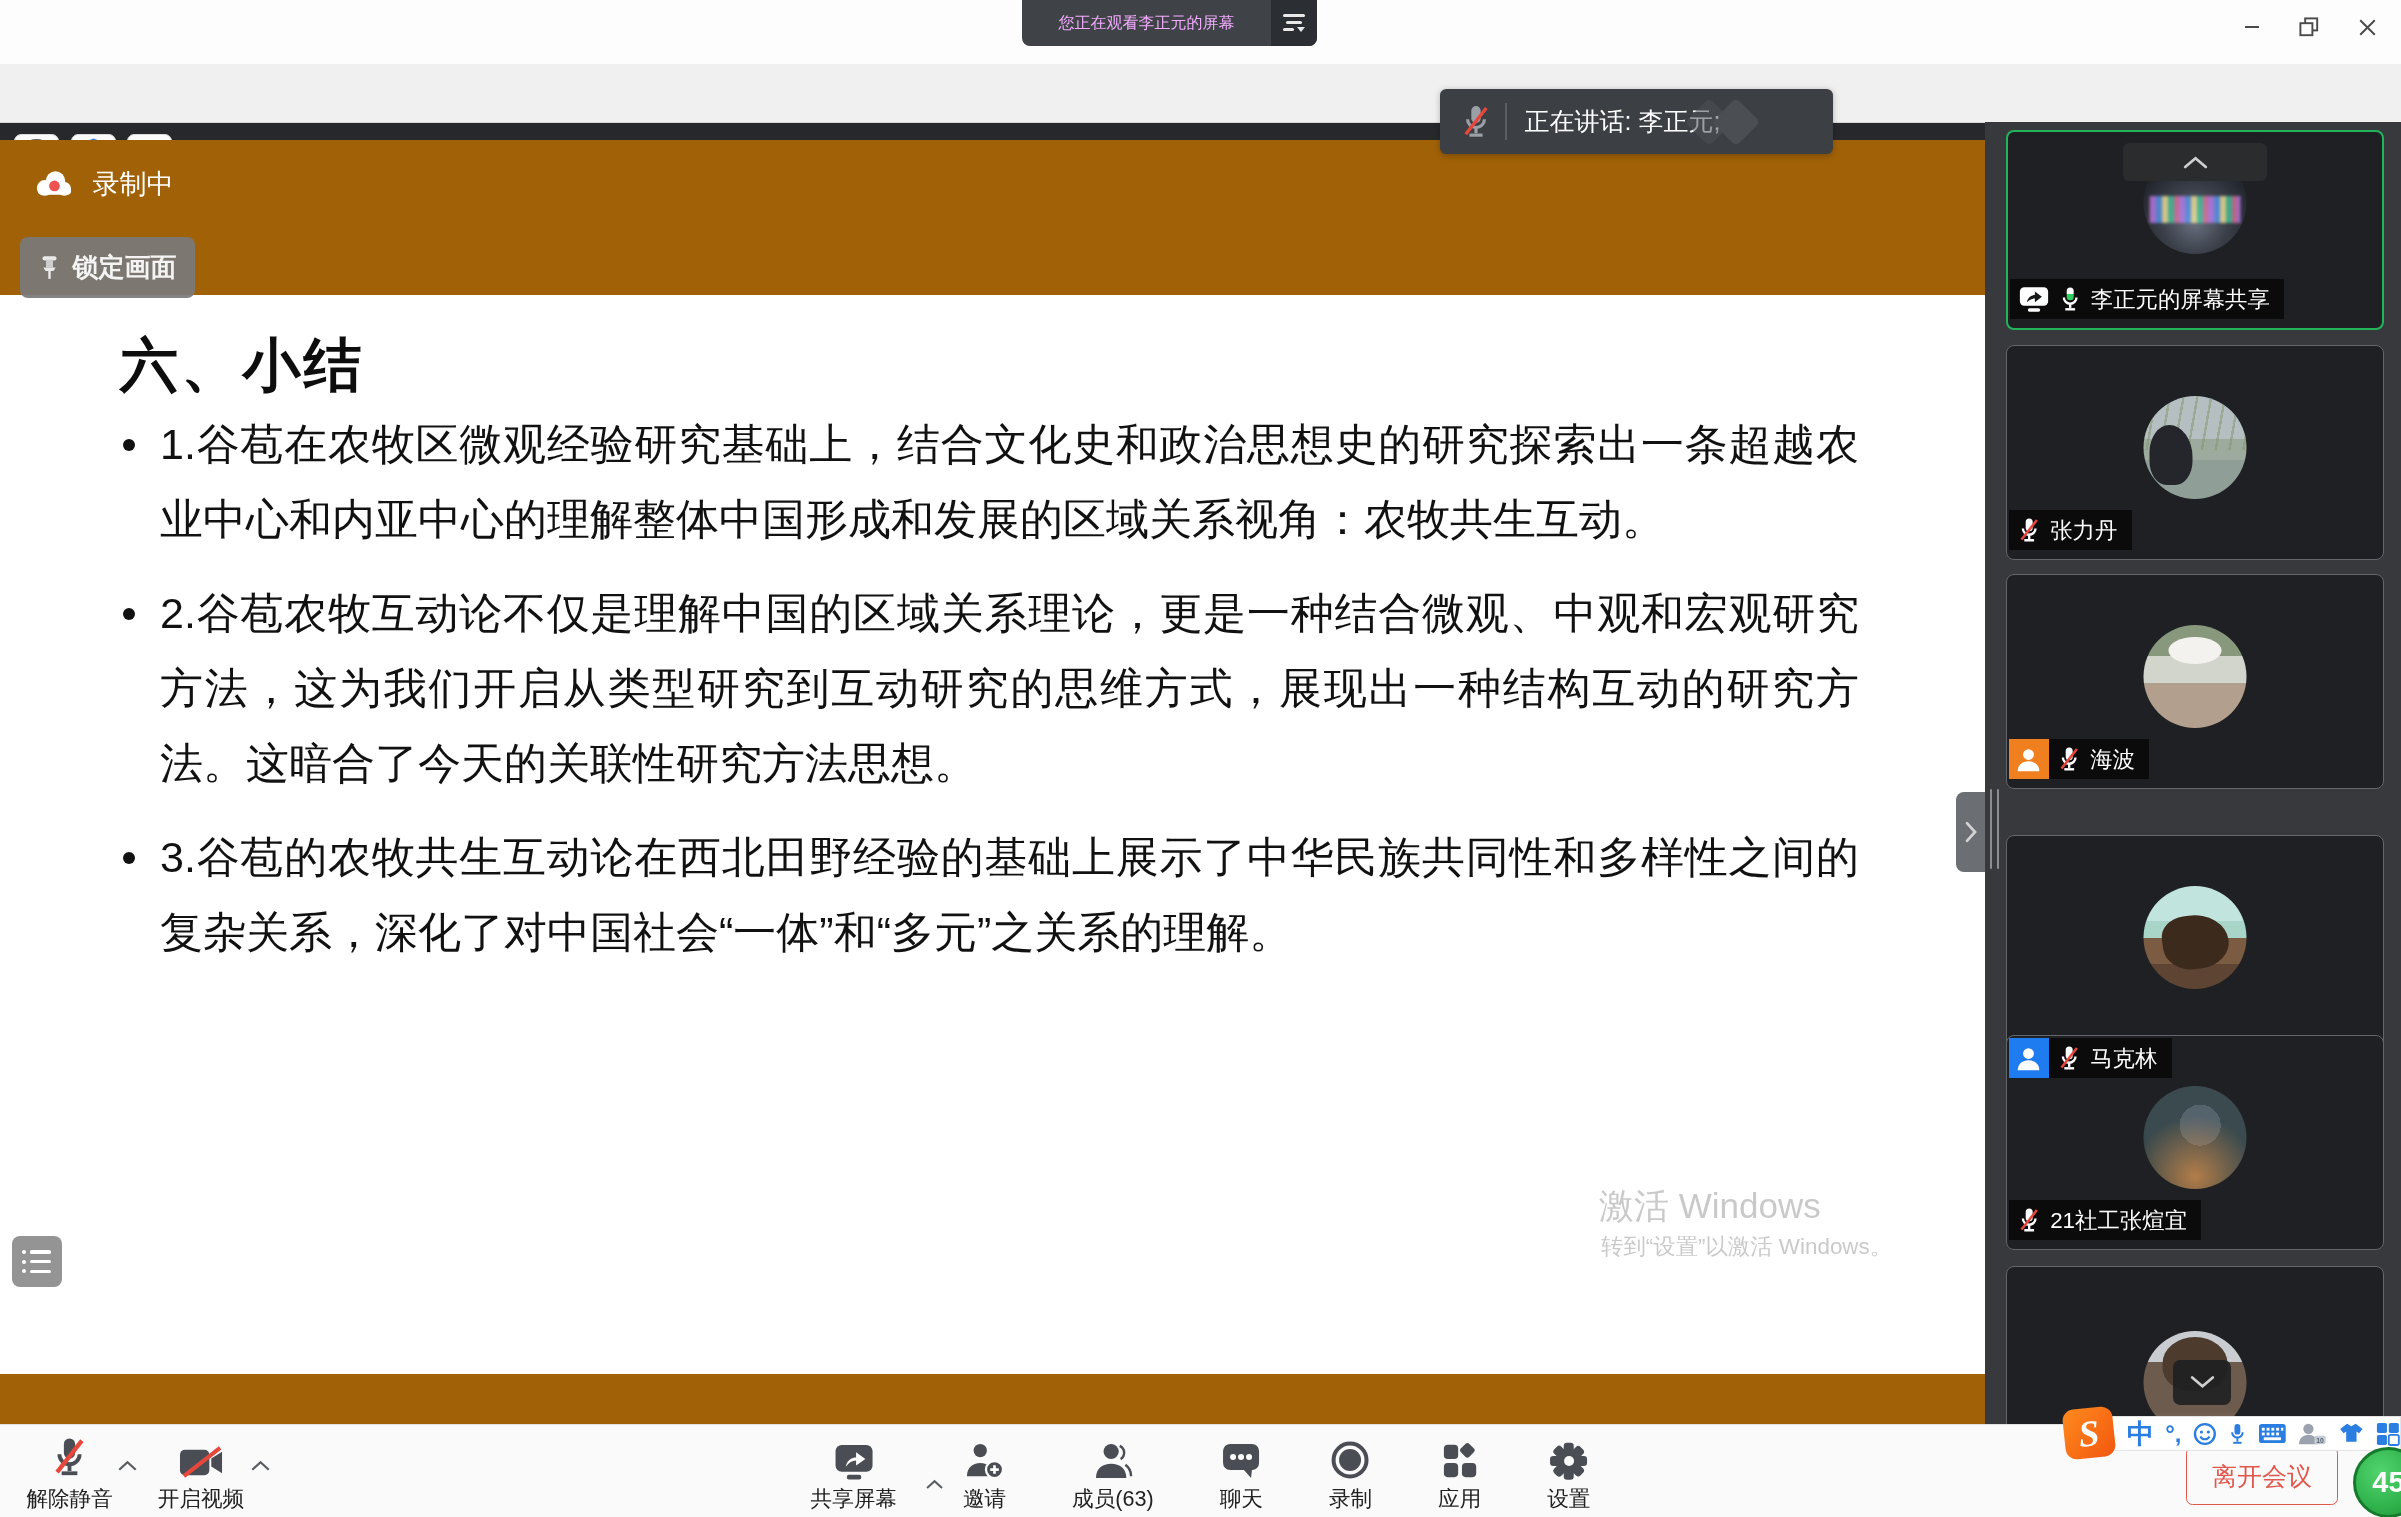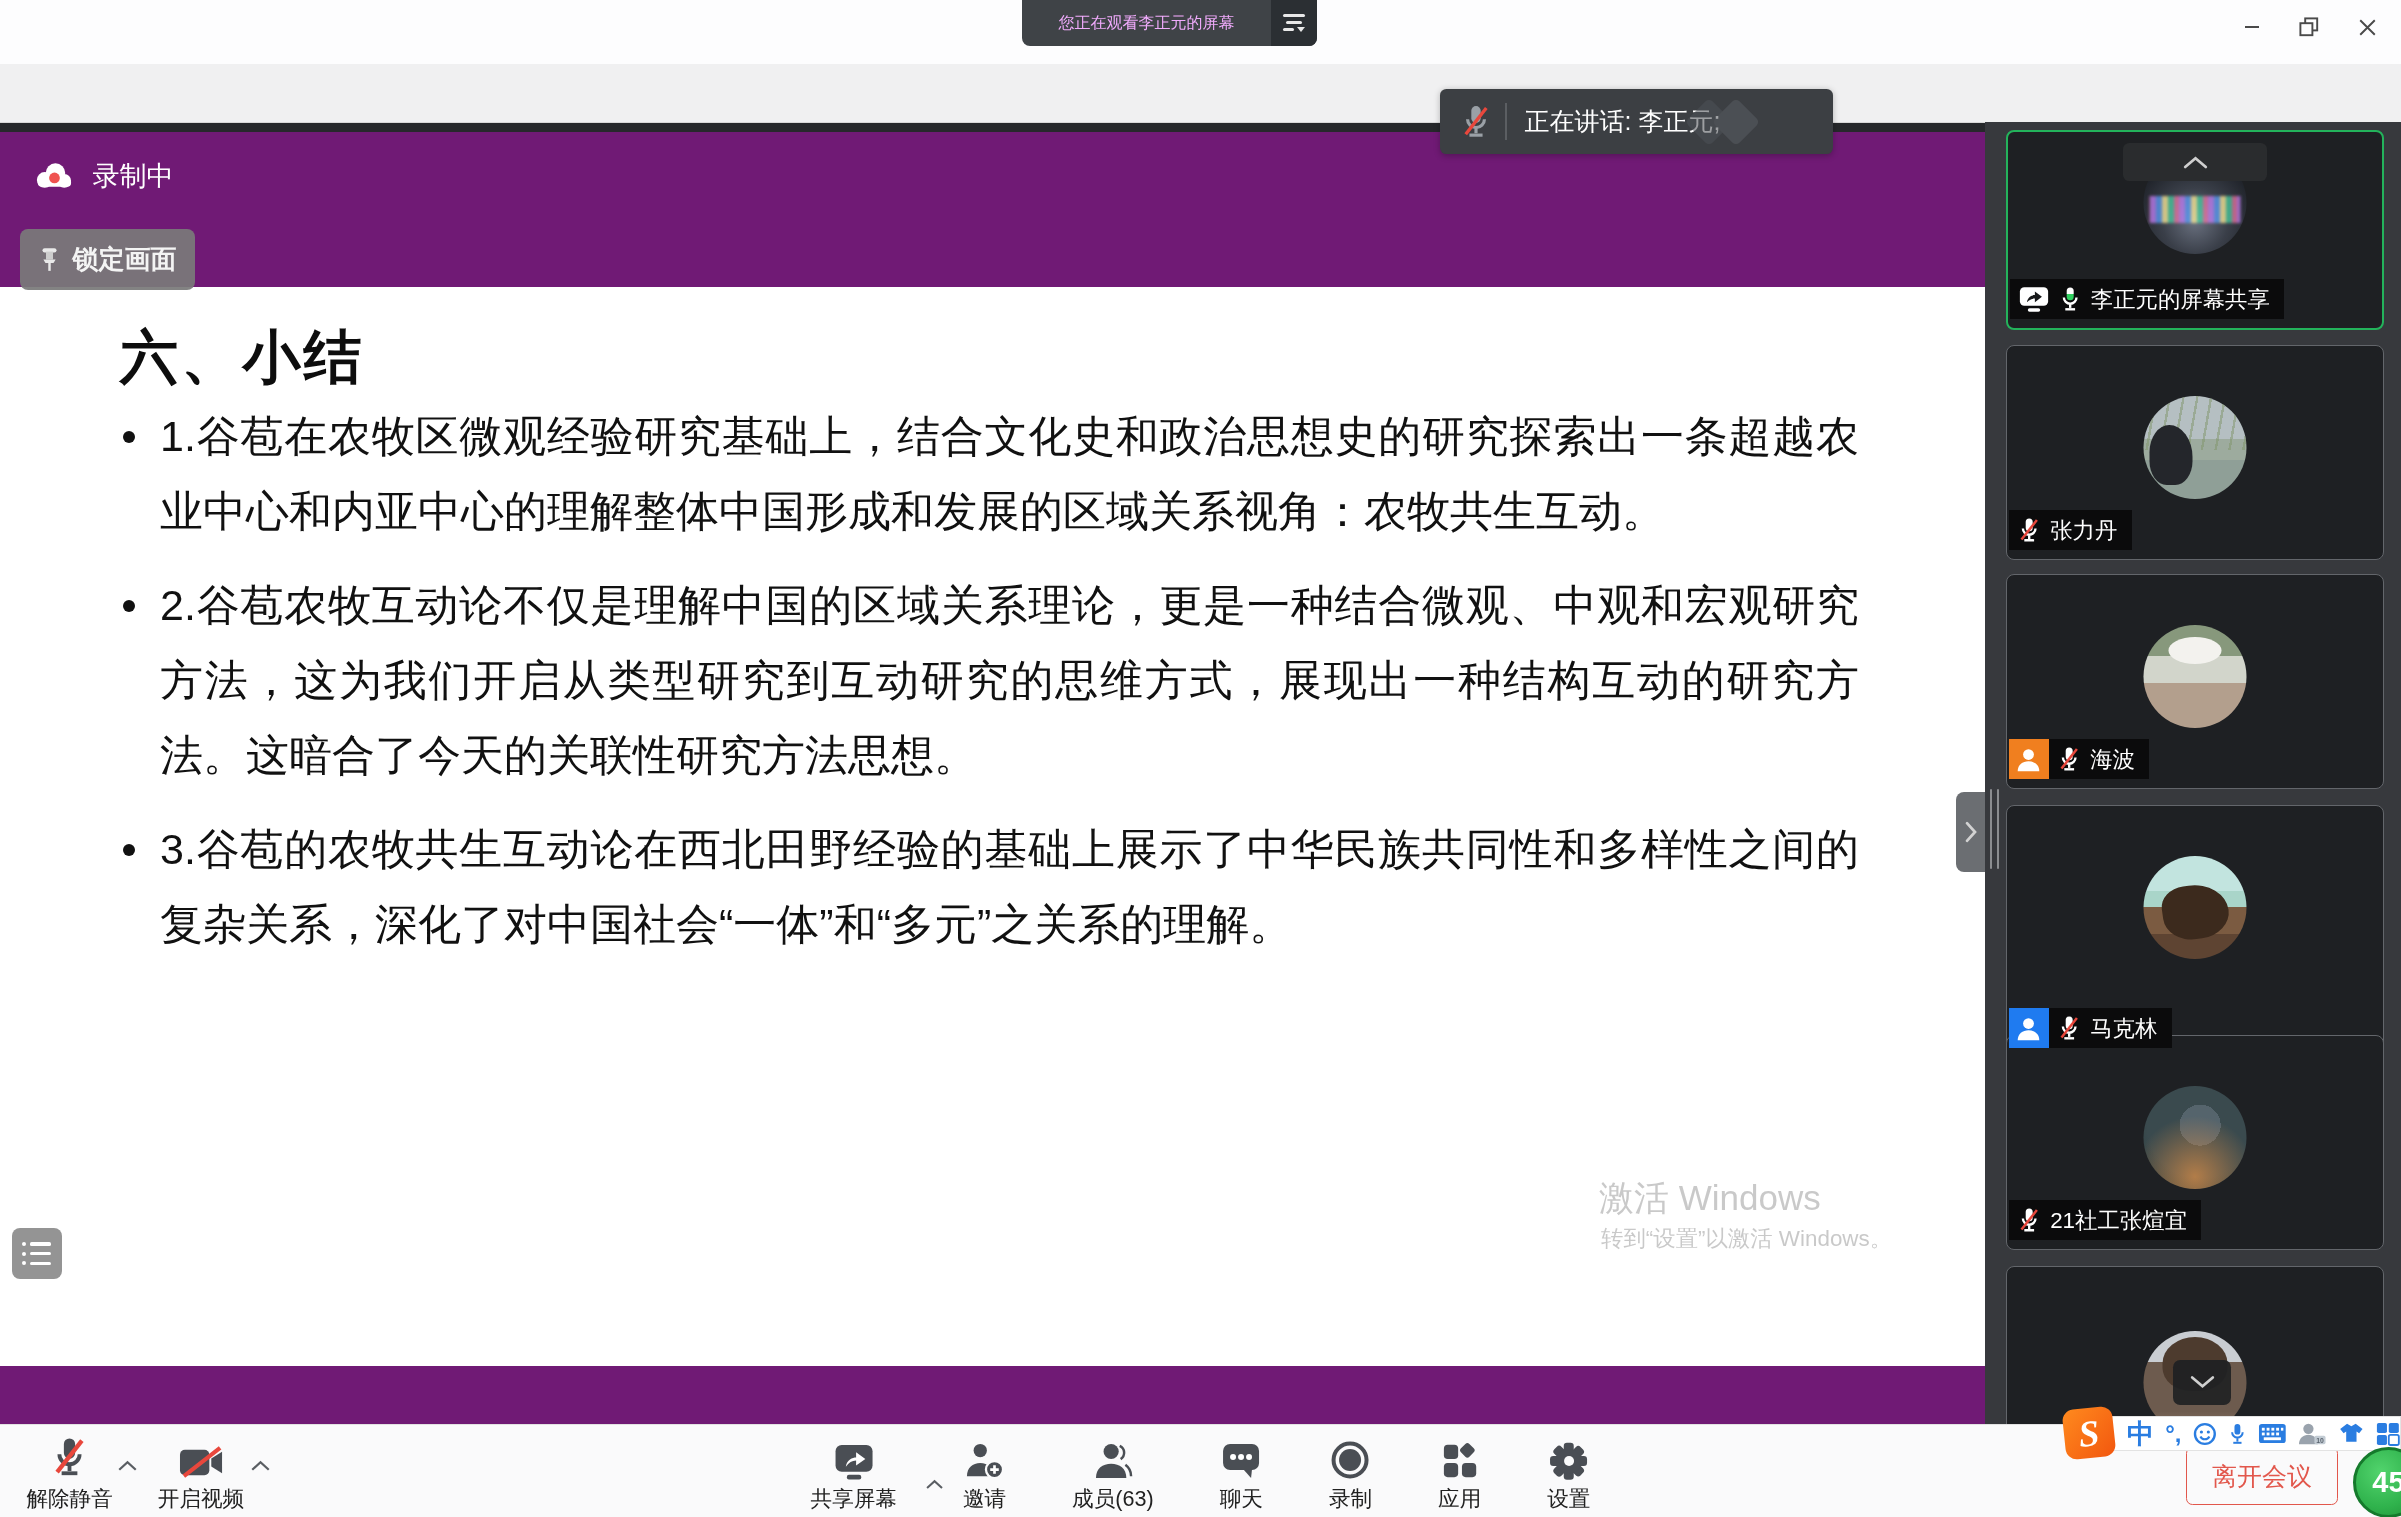--- a/index.html
+++ b/index.html
@@ -25,21 +25,21 @@
   .sig .b1{height:13px}.sig .b2{height:21px}.sig .b3{height:29px}
   .timer-box{position:absolute;left:1986px;top:70px;width:90px;height:40px;background:#fbfbfb;border:0.8px solid #cfcfcf;border-radius:3.2px;color:#2b2b2b;font-size:26px;display:flex;align-items:center;justify-content:center;}
   .view-box{position:absolute;left:2093px;top:70px;width:207px;height:40px;background:#fbfbfb;border:0.8px solid #cfcfcf;border-radius:3.2px;display:flex;align-items:center;justify-content:center;gap:9.6px;color:#2b2b2b;font-size:24px;}
   .layout-ico{position:relative;width:27px;height:27px}
   .layout-ico i{position:absolute;background:#5a5e63}
   .layout-ico .big{left:0;bottom:0;width:17.6px;height:17.6px;border-radius:2.4px}
   .layout-ico .small{right:0;top:0;width:10.4px;height:10.4px;border-radius:1.6px}
   .caret-down{width:0;height:0;border-left:6.4px solid transparent;border-right:6.4px solid transparent;border-top:8px solid #5a5e63;}
   .fs-btn{position:absolute;left:2318px;top:70px;width:42px;height:40px;background:#fbfbfb;border:0.8px solid #cfcfcf;border-radius:4.8px;display:flex;align-items:center;justify-content:center;}
   
-  .stage{position:absolute;left:0;top:132px;width:1985px;height:1302px;background:#701a75;}
+  .stage{position:absolute;left:0;top:140px;width:1985px;height:1302px;background:#a16207;}
   .slide{position:absolute;left:0;top:155px;width:1985px;height:1079px;background:#fff;}
   .slide-title{position:absolute;left:120px;top:32px;font-size:58px;font-weight:bold;color:#0d0d0d;letter-spacing:3.2px;z-index:2;}
   .bullets{position:absolute;left:120px;top:112px;width:1739px;margin:0;padding:0;list-style:none;z-index:2;}
   .bullets li{position:relative;padding-left:40px;font-size:43px;line-height:75px;color:#111;text-align:justify;margin-bottom:19px;}
   .bullets li::before{content:"";position:absolute;left:3.2px;top:32px;width:12px;height:12px;border-radius:50%;background:#111;}
   .watermark{position:absolute;z-index:1;color:#a9a9a9;opacity:.62;}
   .wm1{left:1599px;top:888px;font-size:35px;}
   .wm2{left:1601px;top:936px;font-size:22.4px;}
   .rec-pill{position:absolute;left:32px;top:26px;display:flex;align-items:center;gap:17.6px;color:#fff;font-size:27px;}
   .lock-pill{position:absolute;left:20px;top:97px;width:175px;height:61px;background:rgba(122,122,122,.93);border-radius:8px;display:flex;align-items:center;justify-content:center;gap:13px;color:#f4f4f4;font-size:26px;z-index:6;font-weight:bold;}
@@ -296,21 +296,21 @@
             <path d="M7 17a9 9 0 0 0 18 0" fill="none" stroke="#fff" stroke-width="3.4"></path>
             <line x1="16" y1="27" x2="16" y2="32" stroke="#fff" stroke-width="3.4"></line>
             <line x1="9" y1="34" x2="23" y2="34" stroke="#fff" stroke-width="3.4"></line>
             <line x1="5" y1="33" x2="27" y2="5" stroke="#e8473c" stroke-width="3.6"></line>
           </svg>
           <span>海波</span>
         </span>
       </div>
     </div>
 
-    <div class="tile" style="top:683px;height:253px">
+    <div class="tile" style="top:713px;height:253px">
       <div class="avatar av-horse" style="top:50px"></div>
       <div class="tile-label">
         <span class="member-badge badge-blue">
           <svg width="27" height="27" viewBox="0 0 30 30">
               <circle cx="15" cy="9.5" r="6" fill="#fff"></circle>
               <path d="M3 28c0-7 5.5-11 12-11s12 4 12 11z" fill="#fff"></path>
             </svg>
         </span>
         <span class="seg">
           <svg width="22.4" height="29" viewBox="0 0 32 40">

